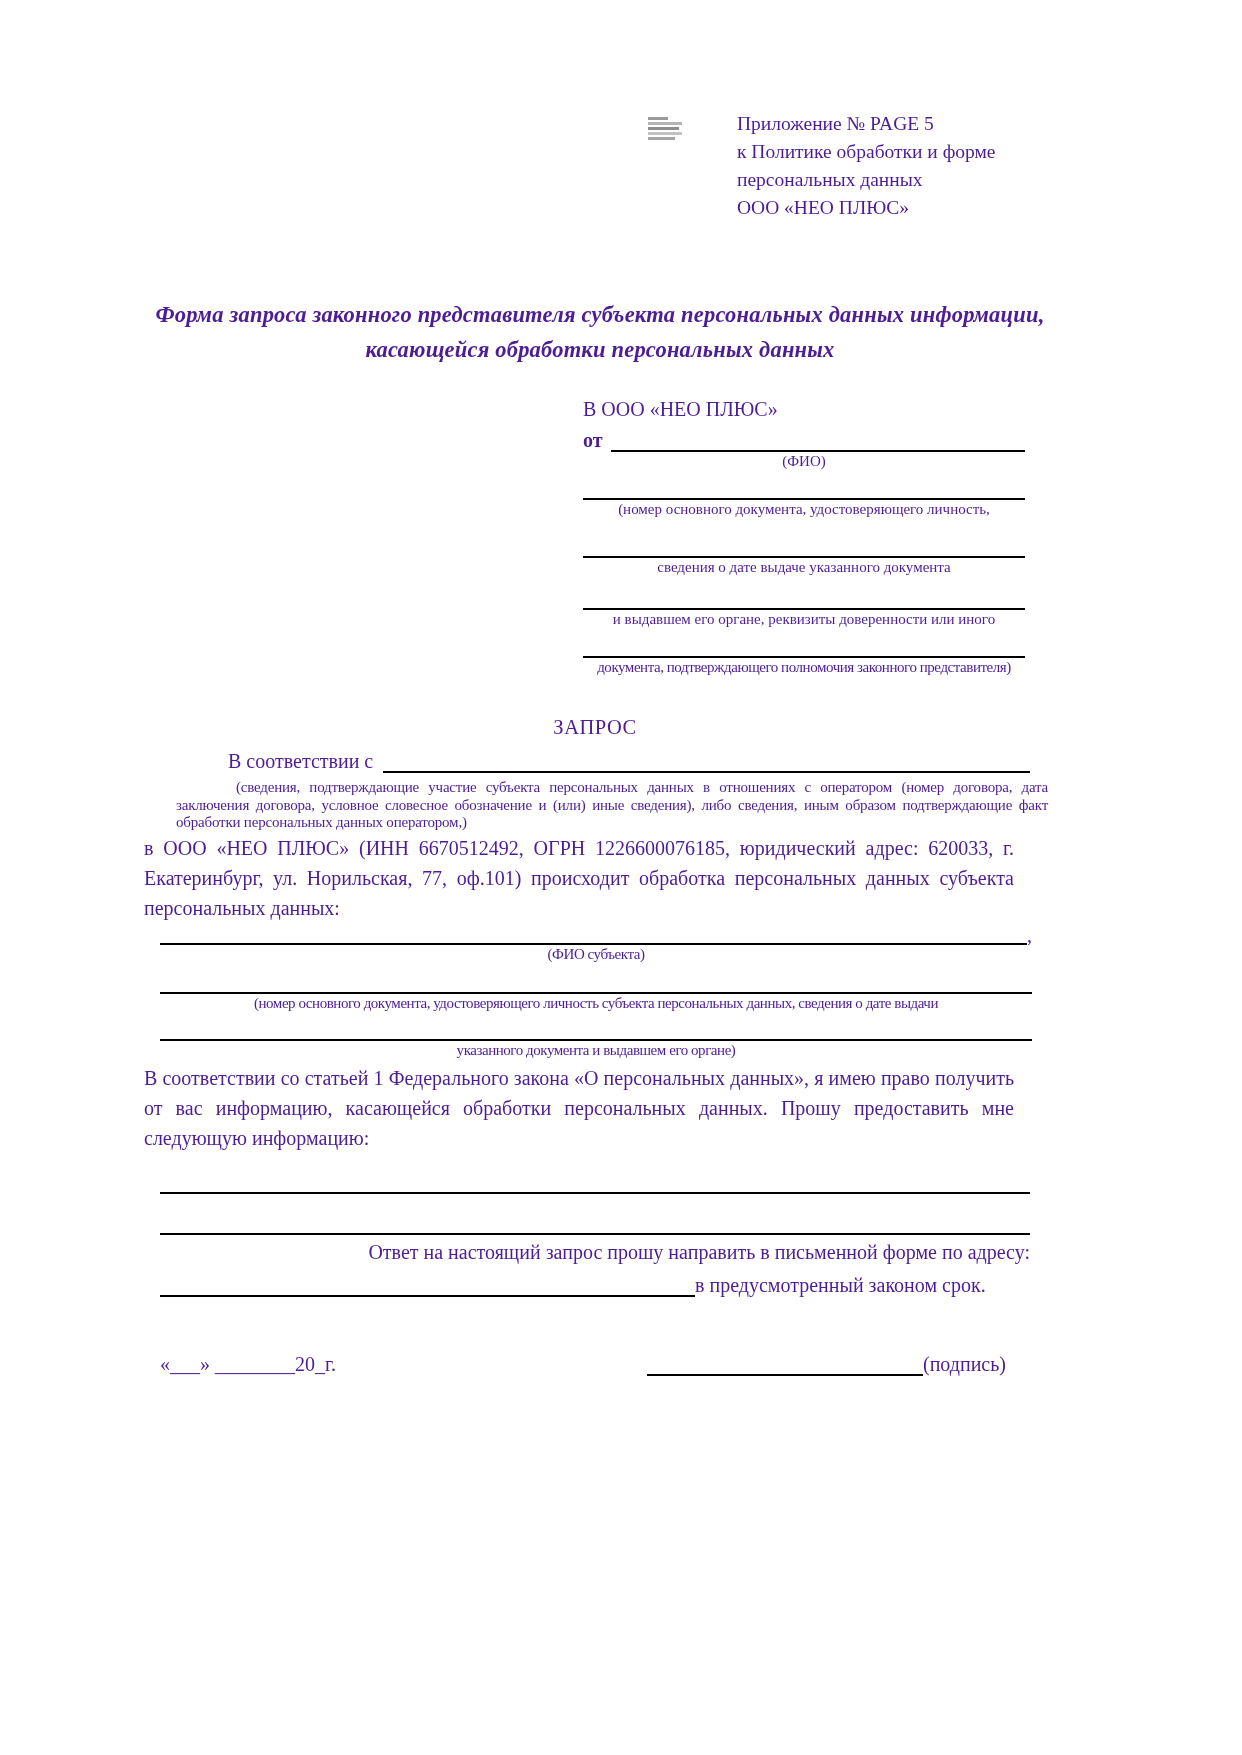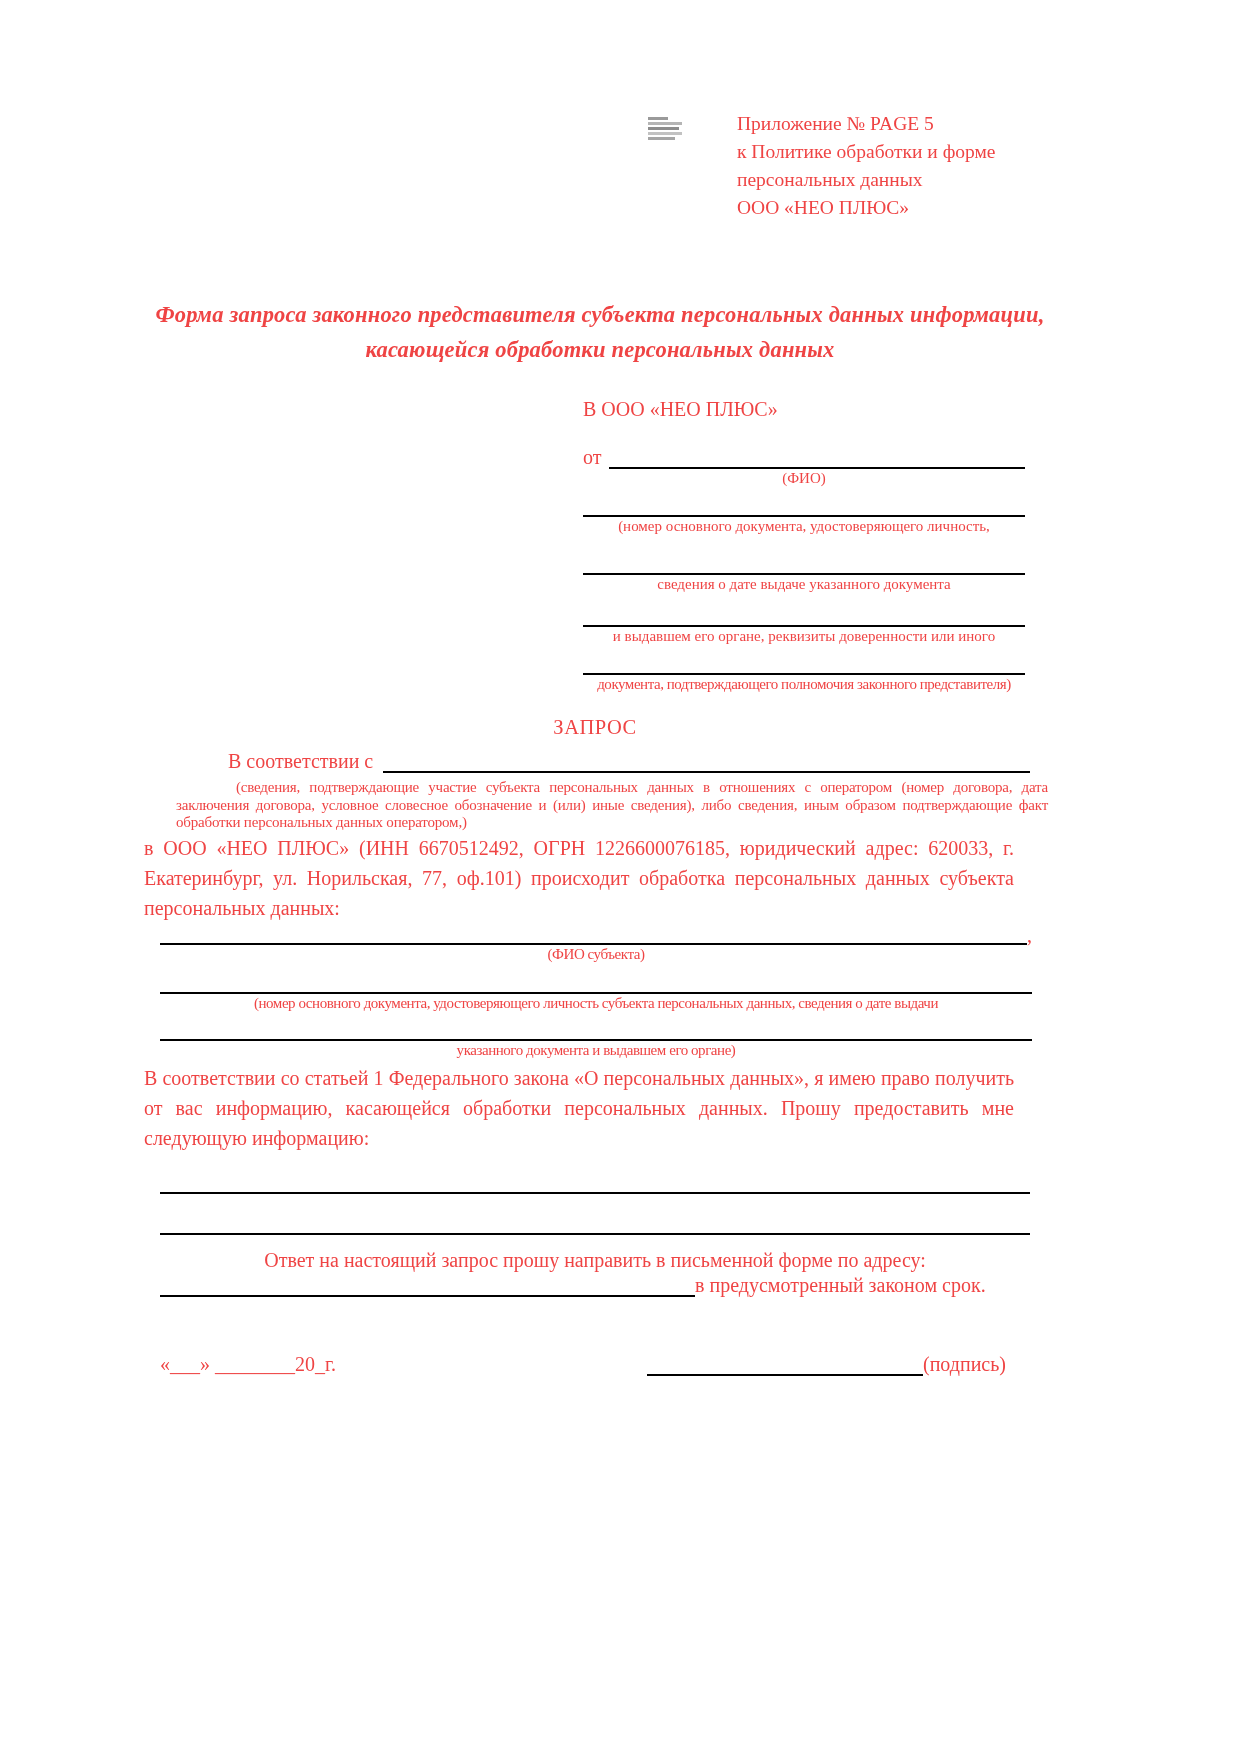--- a/index.html
+++ b/index.html
@@ -3,42 +3,42 @@
 <meta charset="utf-8">
 <style>
   html,body { margin:0; padding:0; background:#e8e8e8; }
   .page {
     position: relative;
     width: 1242px;
     height: 1755px;
     margin: 0 auto;
     background: #ffffff;
     font-family: "Liberation Serif", "DejaVu Serif", serif;
-    color: #ef4444;
+    color: #4c1d95;
     overflow: hidden;
   }
   .abs { position: absolute; }
 
   
   .obj-icon { left: 648px; top: 117px; width: 34px; height: 27px; }
   .obj-icon .st { height: 3px; margin-bottom: 2px; }
   .st1 { background:#9a9a9a; width: 60%; }
   .st2 { background:#b5b5b5; width: 100%; }
   .st3 { background:#8c8c8c; width: 92%; }
   .st4 { background:#c2c2c2; width: 100%; }
   .st5 { background:#a5a5a5; width: 78%; }
 
   .appendix { left: 737px; top: 110px; width: 330px; font-size: 19.5px; line-height: 28px; }
 
   .title { left: 150px; top: 297px; width: 900px; text-align: center;
            font-size: 22.5px; font-weight: bold; line-height: 35px; letter-spacing: 0.2px; font-style: italic; }
 
   .addressee { left: 583px; top: 396px; width: 442px; font-size: 20px; }
   .addr-org { line-height: 27px; }
-  .from-row { display: flex; align-items: flex-end; margin-top: 22px; height: 24px; }
+  .from-row { display: flex; align-items: flex-end; margin-top: 5px; height: 24px; font-weight: bold; }
   .from-row .lbl { flex: 0 0 auto; padding-right: 8px; }
   .hline { border-bottom: 2px solid #000; }
   .from-row .hline { flex: 1 1 auto; height: 22px; }
   .cap { font-size: 15px; line-height: 18px; text-align: center; }
   .cond { letter-spacing: -0.45px; }
   .blank-a { height: 28px; }
   .blank-b { height: 38px; }
   .blank-c { height: 32px; }
 
   .zapros { left: 160px; top: 716px; width: 870px; text-align: center; font-size: 20.5px; letter-spacing: 0.5px; }
@@ -57,21 +57,21 @@
   .subject { left: 160px; top: 921px; width: 872px; font-size: 20px; }
   .fio-row { display: flex; align-items: flex-end; }
   .fio-row .hline { flex: 1 1 auto; height: 22px; }
   .fio-row .comma { flex: 0 0 auto; line-height: 20px; }
   .blank-s1 { height: 29px; }
   .blank-s2 { height: 27px; }
 
   .blank-info-1 { left: 160px; top: 1160px; width: 870px; height: 32px; }
   .blank-info-2 { left: 160px; top: 1192px; width: 870px; height: 41px; }
 
-  .answer1 { left: 160px; top: 1241px; width: 870px; font-size: 20px; text-align: center; margin-top: 8px; }
+  .answer1 { left: 160px; top: 1241px; width: 870px; font-size: 20px; text-align: right; }
   .answer2 { left: 160px; top: 1271px; width: 870px; display: flex; align-items: flex-end; font-size: 20px; height: 26px; }
   .answer2 .hline { flex: 0 0 535px; height: 24px; }
   .answer2 .txt { flex: 1 1 auto; white-space: nowrap; }
 
   .footer { left: 160px; top: 1352px; width: 870px; display: flex; justify-content: space-between;
             align-items: flex-end; font-size: 20px; }
   .sig-group { display: flex; align-items: flex-end; margin-right: 24px; }
   .sig-line { width: 276px; height: 22px; }
 </style>
 </head>

